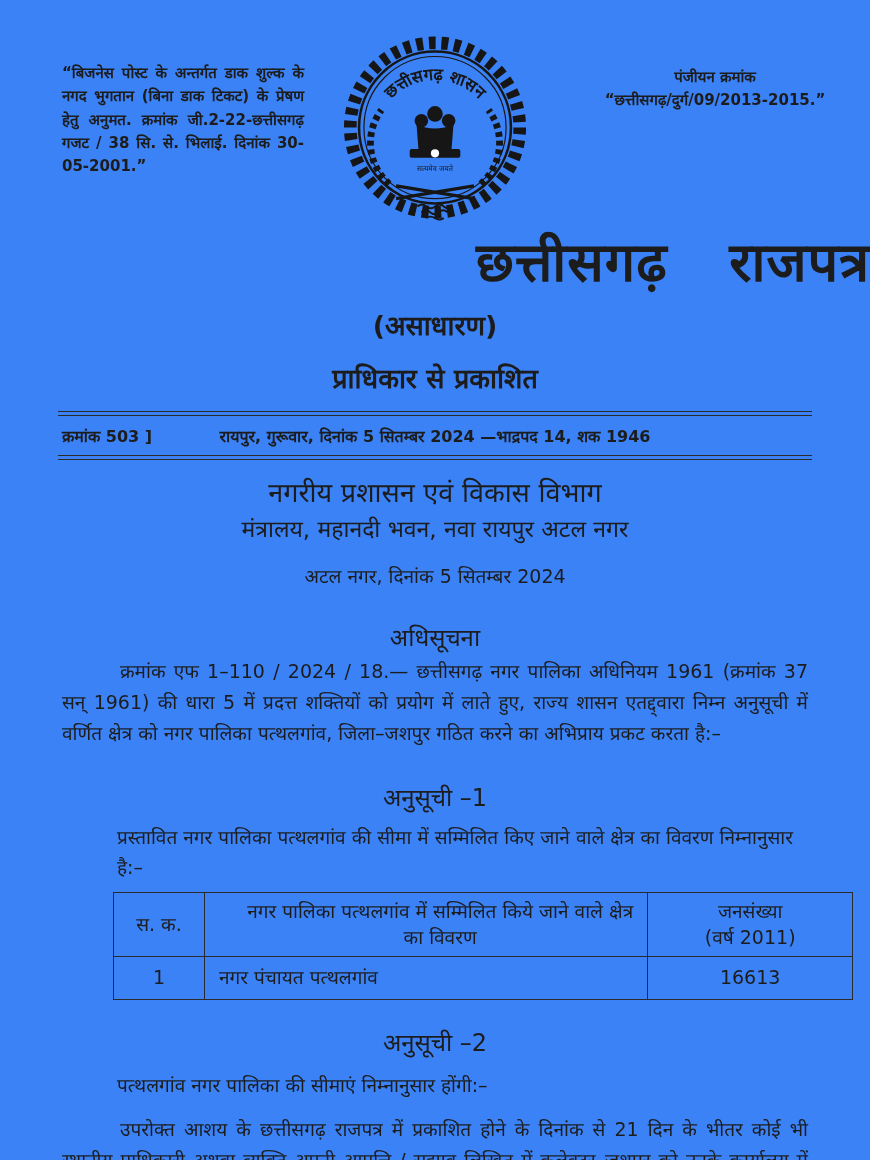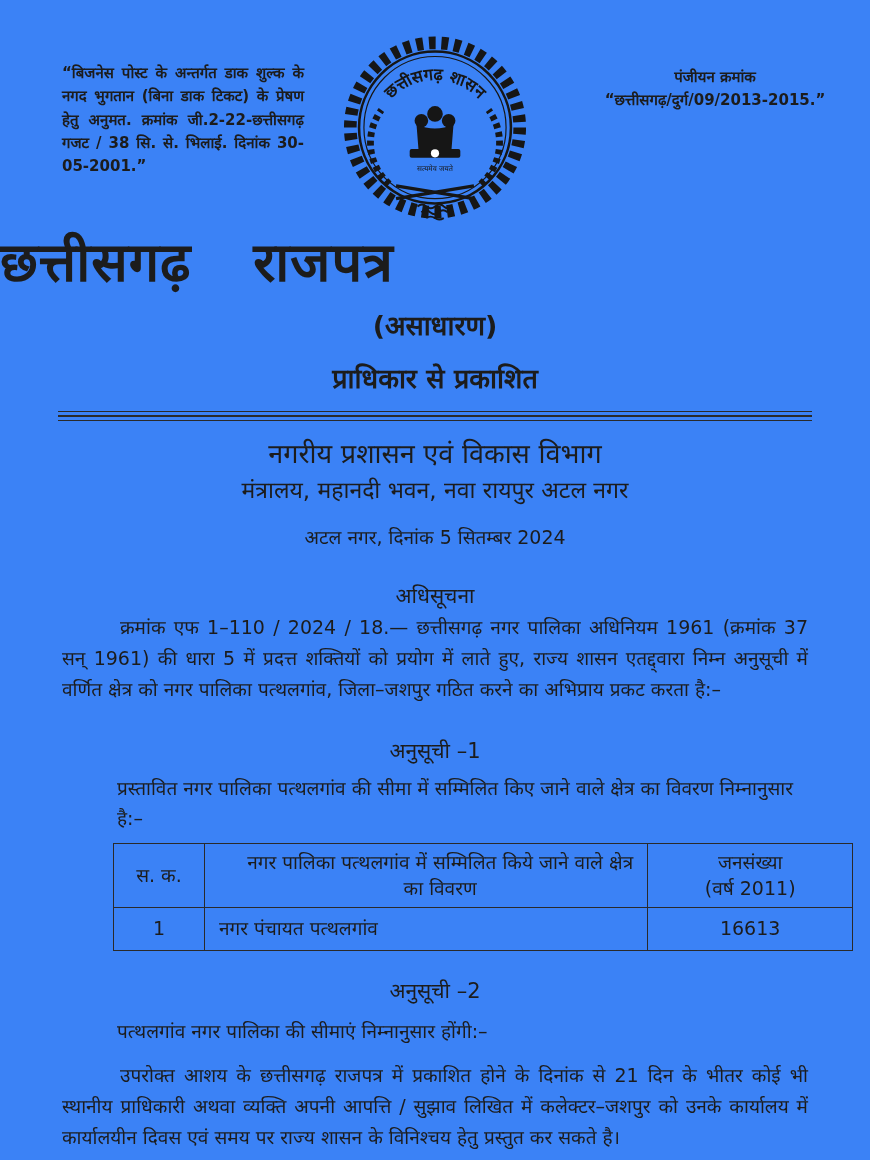--- a/index.html
+++ b/index.html
@@ -23,21 +23,21 @@
   }
   .emblem-wrap {
     position: absolute; left: 50%; top: 30px; transform: translateX(-50%);
   }
   .registration {
     position: absolute; left: 572px; top: 66px; width: 286px;
     font-size: 15px; font-weight: bold; text-align: center; line-height: 1.5;
   }
   .gazette-title {
     margin-top: 4px;
-    text-align: left;
+    text-align: right;
     font-size: 54px; font-weight: bold;
     word-spacing: 42px;
     letter-spacing: 1px;
     line-height: 1.15;
   }
   .subtitle1 { margin-top: 12px; text-align: center; font-size: 27px; font-weight: bold; }
   .subtitle2 { margin-top: 16px;  text-align: center; font-size: 27px; font-weight: bold; }
   
   .double-rule {
     margin: 0 58px; height: 5px;
@@ -48,21 +48,21 @@
     position: relative; margin: 0 58px; padding: 9px 0 8px 0;
     text-align: center; font-size: 16px; font-weight: bold;
   }
   .issue-number { position: absolute; left: 4px; top: 9px; }
   
   .dept-line1 { margin-top: 13px; text-align: center; font-size: 27px; }
   .dept-line2 { margin-top: 2px;  text-align: center; font-size: 23px; }
   .dept-dateline { margin-top: 19px; text-align: center; font-size: 19px; }
   
   .content { padding: 0 62px; font-size: 19px; }
-  .section-heading { margin-top: 31px; text-align: center; font-size: 21px; }
+  .section-heading { margin-top: 31px; text-align: center; font-size: 24px; }
   .para {
     margin-top: 3px; text-align: justify; text-indent: 58px; line-height: 1.63;
   }
   .indent-line { margin-top: 9px; margin-left: 55px; line-height: 1.6; }
   .sched-line { margin-top: 13px; margin-left: 55px; line-height: 1.55; }
   
   table.area-table {
     margin: 9px 0 0 51px; width: 740px;
     border-collapse: collapse; font-size: 19px;
   }
@@ -117,20 +117,24 @@
       <div>पंजीयन क्रमांक</div>
       <div>“छत्तीसगढ़/दुर्ग/09/2013-2015.”</div>
     </div>
   </div>
 
   <div class="gazette-title">छत्तीसगढ़ राजपत्र</div>
   <div class="subtitle1">(असाधारण)</div>
   <div class="subtitle2">प्राधिकार से प्रकाशित</div>
 
   <div class="double-rule rule-top"></div>
+  <div class="issue-line">
+    <span class="issue-number">क्रमांक 503 ]</span>
+    <span>रायपुर, गुरूवार, दिनांक 5 सितम्बर 2024 —भाद्रपद 14, शक 1946</span>
+  </div>
   <div class="double-rule"></div>
 
   <div class="dept-line1">नगरीय प्रशासन एवं विकास विभाग</div>
   <div class="dept-line2">मंत्रालय, महानदी भवन, नवा रायपुर अटल नगर</div>
   <div class="dept-dateline">अटल नगर, दिनांक 5 सितम्बर 2024</div>
 
   <div class="content">
 
     <div class="section-heading">अधिसूचना</div>
     <p class="para">क्रमांक एफ 1–110 / 2024 / 18.— छत्तीसगढ़ नगर पालिका अधिनियम 1961 (क्रमांक 37 सन् 1961) की धारा 5 में प्रदत्त शक्तियों को प्रयोग में लाते हुए, राज्य शासन एतद्द्वारा निम्न अनुसूची में वर्णित क्षेत्र को नगर पालिका पत्थलगांव, जिला–जशपुर गठित करने का अभिप्राय प्रकट करता है:–</p>

